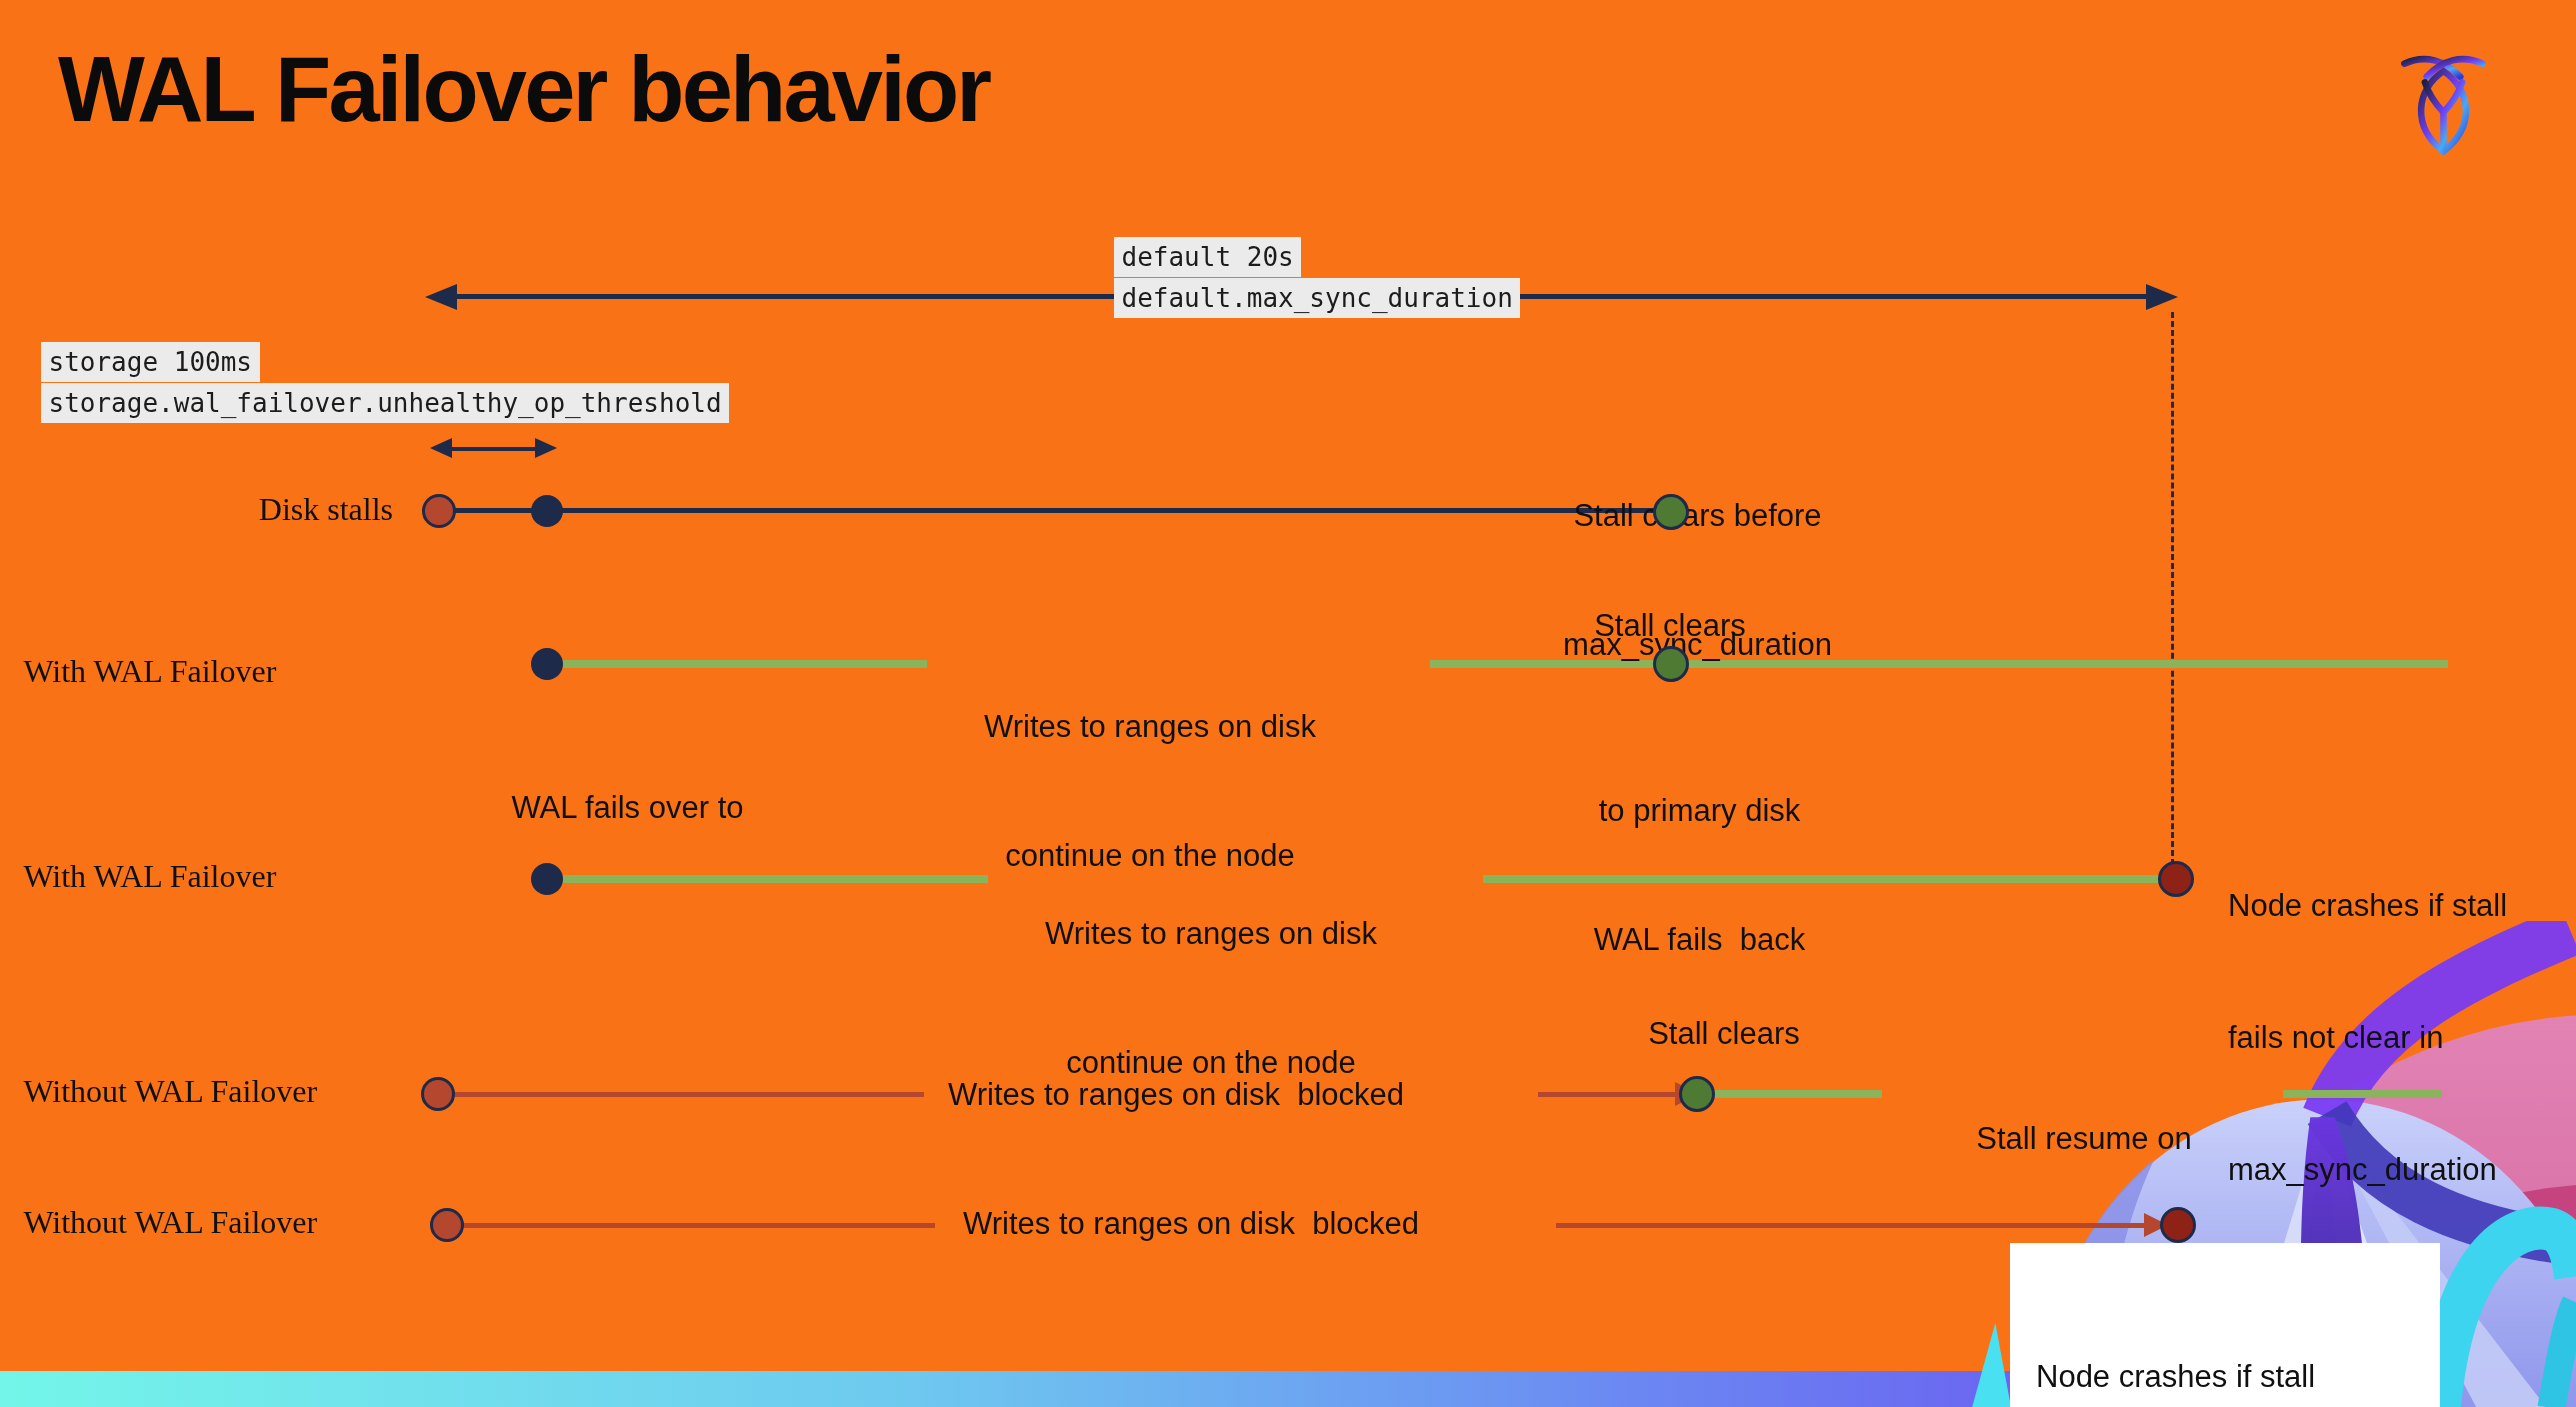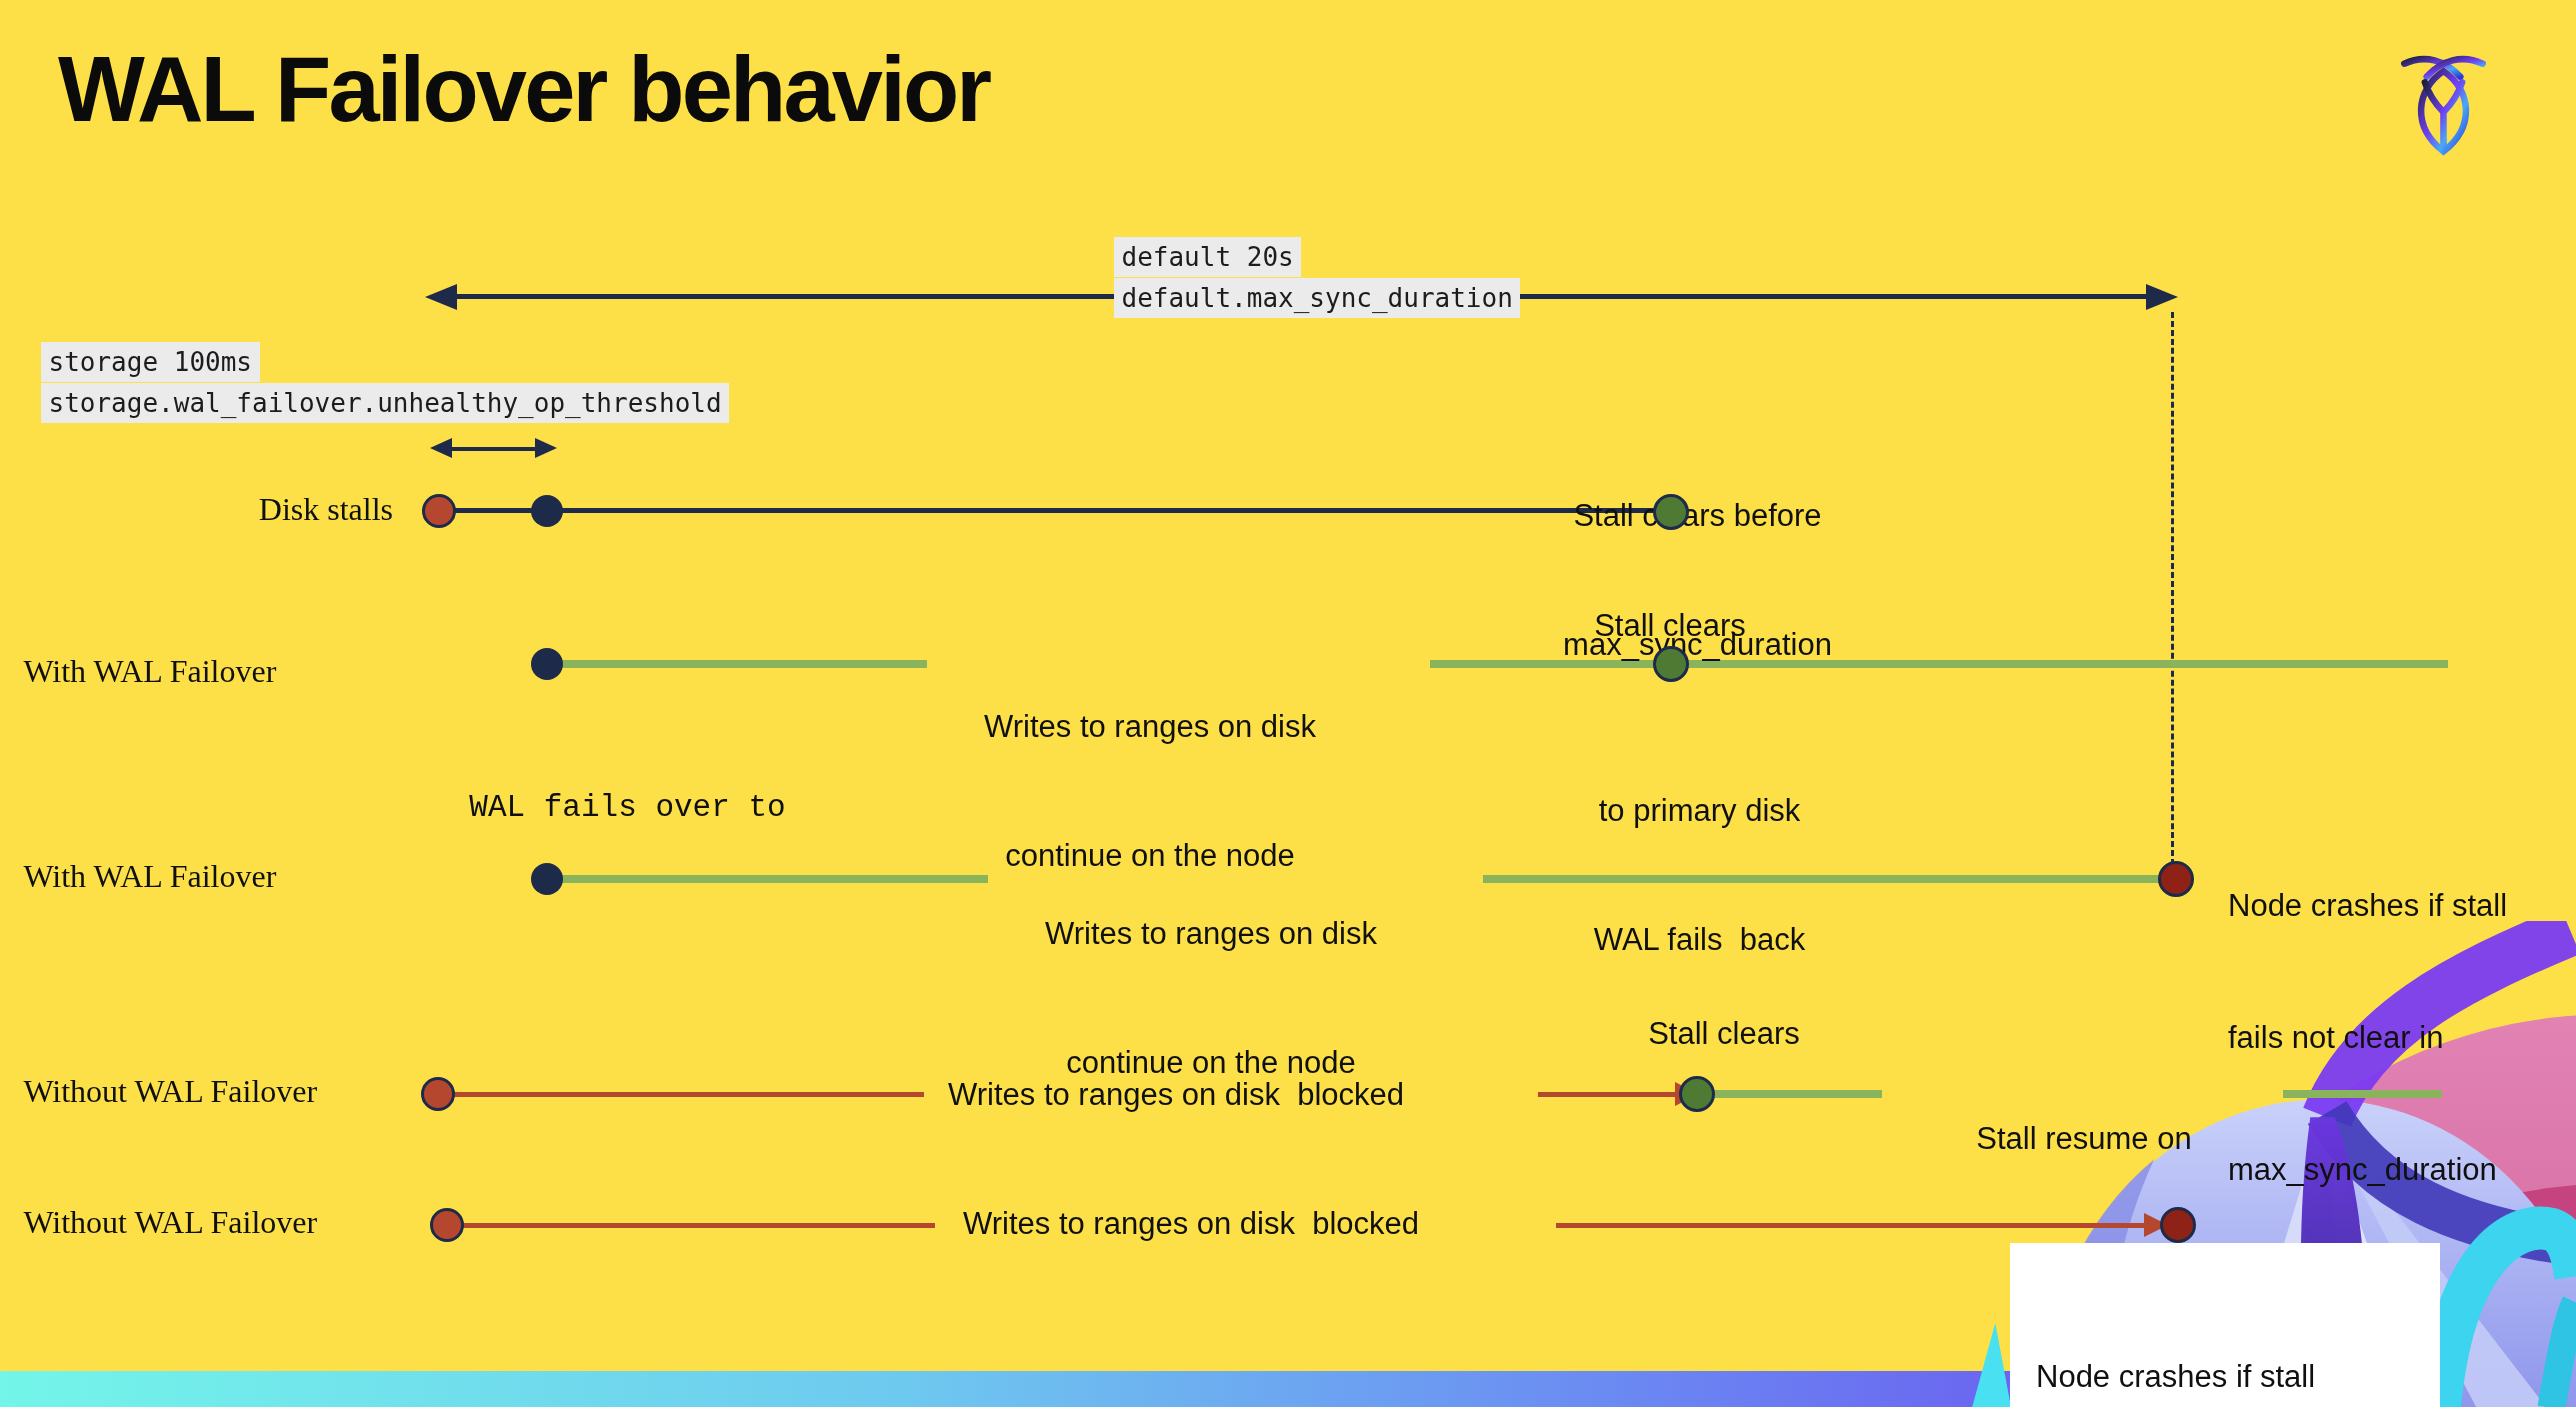--- a/index.html
+++ b/index.html
@@ -1,16 +1,16 @@
 <!DOCTYPE html>
 <html style="font-size:15px"><head>
 <meta charset="utf-8">
 <style>
   html,body{margin:0;padding:0;background:#ffffff;}
-  .slide{position:relative;width:2576px;height:1408px;background:#fde047;overflow:hidden;
+  .slide{position:relative;width:2576px;height:1408px;background:#f97316;overflow:hidden;
          font-family:"Liberation Sans",sans-serif;color:#111;}
   .abs{position:absolute;}
   .title{font-size:92px;font-weight:bold;letter-spacing:-2.8px;color:#0b0b0b;z-index:5;}
   .row-label{font-size:32px;color:#101010;z-index:5;font-family:Liberation Serif, serif;}
   .ann{font-size:31px;line-height:43px;color:#101010;z-index:5;white-space:pre-wrap;}
   .center{text-align:center;}
   .right{text-align:right;}
   .mono-line{display:table;background:#ebebeb;color:#1c1c1c;font-family:"DejaVu Sans Mono",monospace;
              font-size:26px;line-height:34px;padding:2.8px 7.5px;margin-bottom:1.9px;}
   .hline{position:absolute;height:4.7px;background:#1e2a4a;z-index:4;}
@@ -121,21 +121,21 @@
   <div class="abs row-label" style="left:23.4px;top:653px;">With WAL Failover</div>
   <div class="gline" style="left:556px;top:660px;width:371px;"></div>
   <div class="gline" style="left:1430px;top:660px;width:1018px;"></div>
   <div class="dot navy" style="left:531px;top:648px;"></div>
   <div class="dot green" style="left:1653px;top:646px;"></div>
   <div class="abs ann center" style="left:935px;top:619px;width:430px;">
     <div>Writes to ranges on disk</div>
     <div>continue on the node</div>
   </div>
   <div class="abs ann center" style="left:1558px;top:604px;width:224px;">Stall clears</div>
-  <div class="abs ann center" style="left:422px;top:700px;width:411px;font-family:Liberation Mono, monospace;">
+  <div class="abs ann center" style="left:422px;top:700px;width:411px;">
     <div>WAL fails over to</div>
   </div>
   <div class="abs ann center" style="left:1494px;top:703px;width:411px;">
     <div>to primary disk</div>
     <div>WAL fails  back</div>
   </div>
 
   <div class="abs row-label" style="left:23.4px;top:858px;">With WAL Failover</div>
   <div class="gline" style="left:556px;top:875px;width:432px;"></div>
   <div class="gline" style="left:1483px;top:875px;width:693px;"></div>

